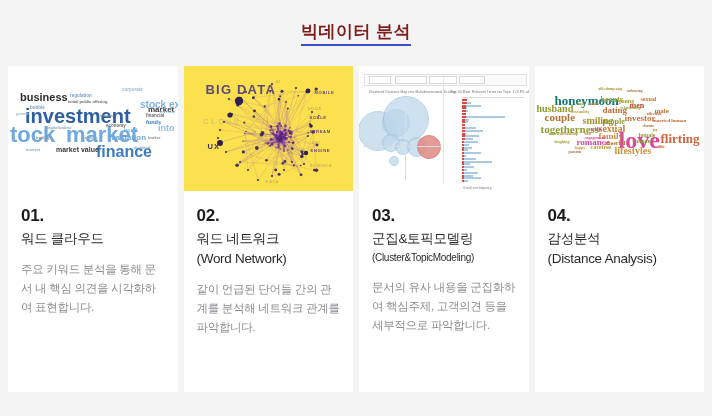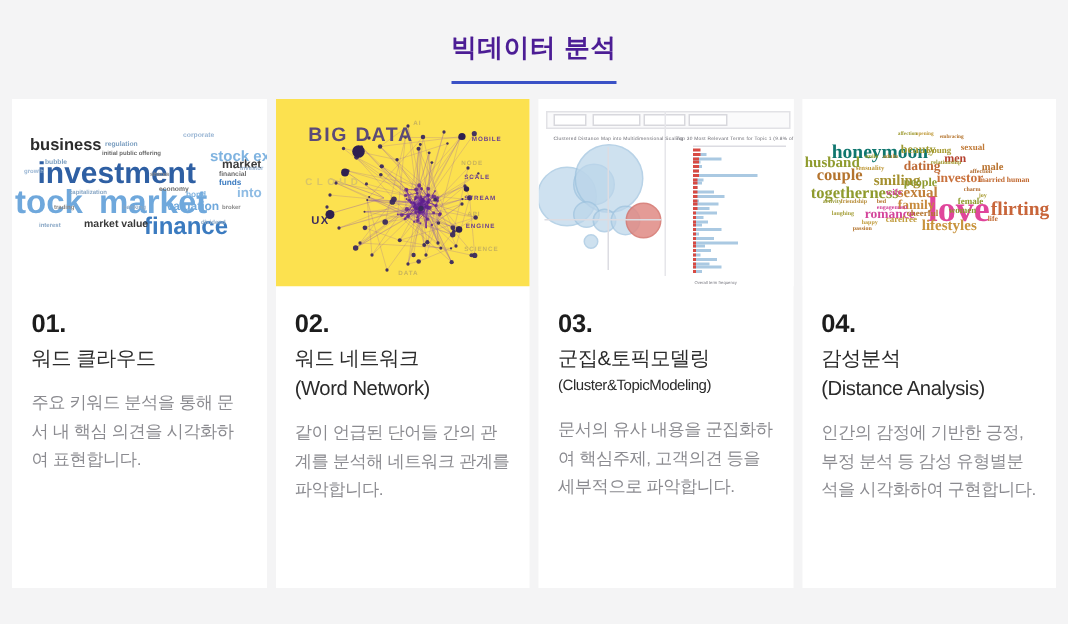--- a/index.html
+++ b/index.html
@@ -12,26 +12,26 @@
   }
   .page{position:relative;width:712px;height:416px;}
 
   
   .title-wrap{
     position:absolute;left:0;top:22px;width:712px;
     text-align:center;
   }
   .title{
     display:inline-block;
-    color:#4c1d95;
+    color:#7f1d1d;
     font-size:17px;
     font-weight:700;
     letter-spacing:.5px;
     border-bottom:2px solid #3a51c6;
-    padding-bottom:12px;
+    padding-bottom:2px;
     line-height:20px;
   }
 
   
   .grid{
     position:absolute;left:8px;top:66px;
     width:696px;height:326px;
     display:flex;
     gap:6px;
   }
@@ -706,18 +706,17 @@
             <span style="left: 64px; top: 22px; font-size: 3.5px; color: rgb(158, 154, 48);">affection</span>
             <span style="left: 124px; top: 78px; font-size: 5px; color: rgb(192, 103, 46);">life</span>
             <span style="left: 108px; top: 58px; font-size: 4px; color: rgb(176, 107, 46);">charm</span>
             <span style="left: 118px; top: 62px; font-size: 4px; color: rgb(166, 153, 46);">joy</span>
           </div>
       </div>
       <div class="body">
         <div class="num">04.</div>
         <div class="ko">감성분석</div>
         <div class="en">(Distance Analysis)</div>
-        <div class="desc">인간의 감정에 기반한 긍정, 부정 분석 등 감성 유형별분석을 시각화하여 구현합니다.</div>
       </div>
     </div>
 
   </div>
 </div>
 
 </body></html>

